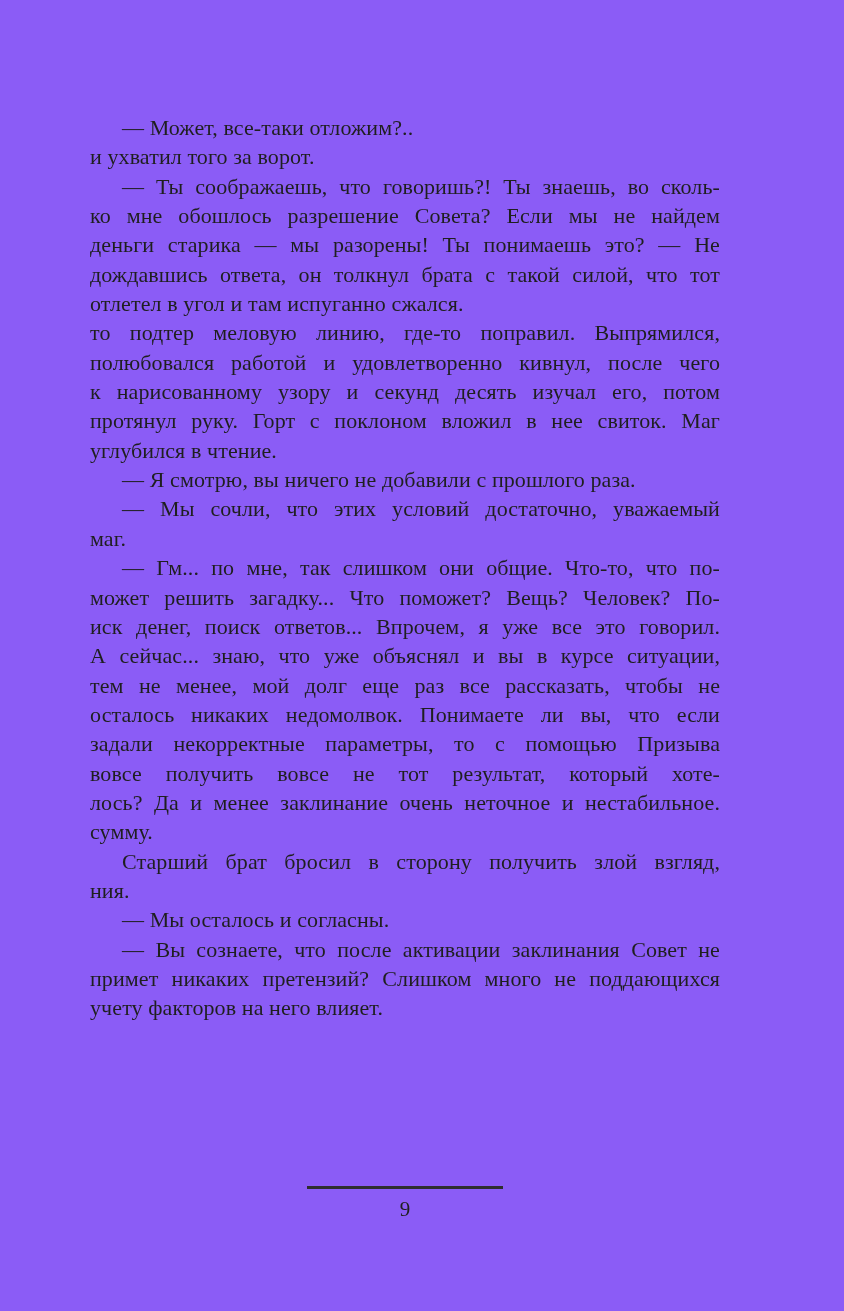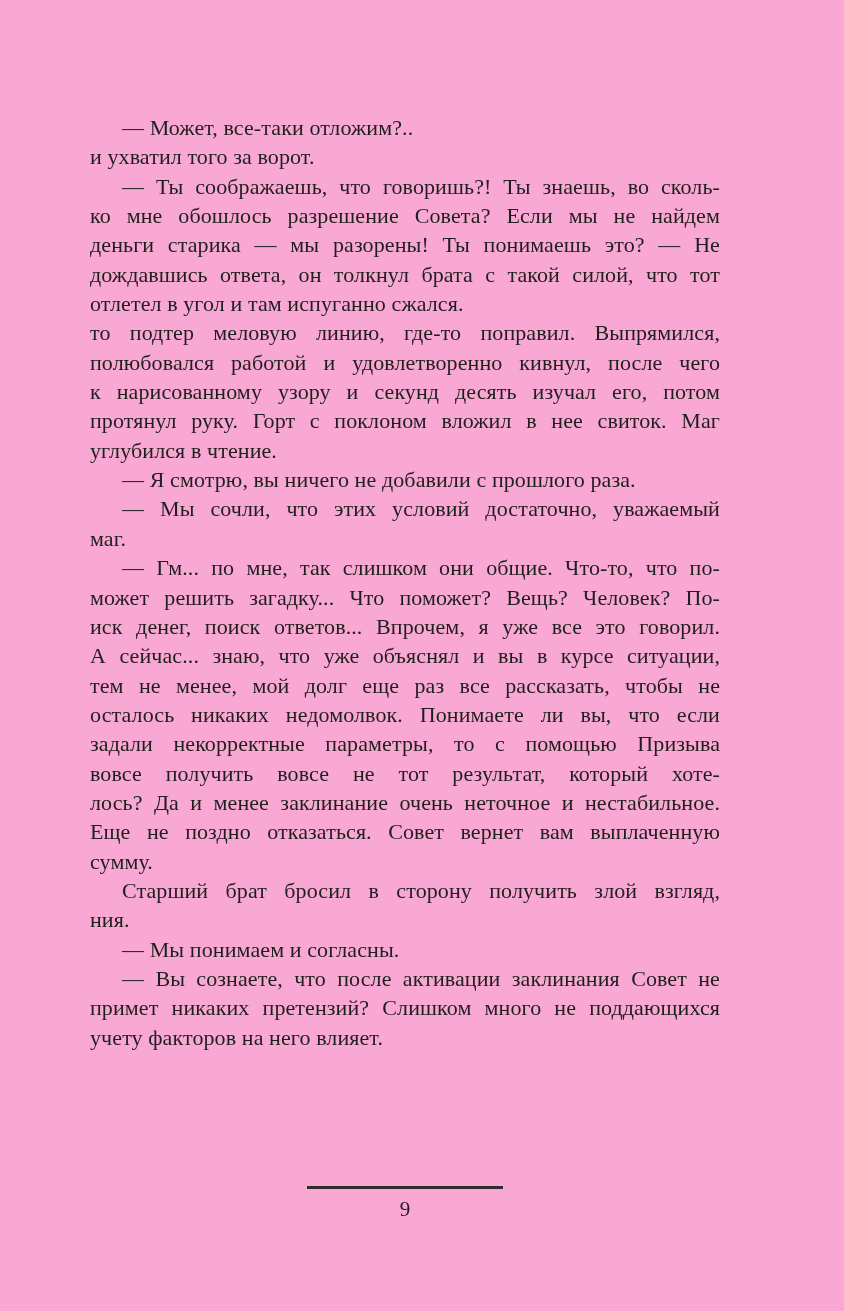--- a/index.html
+++ b/index.html
@@ -4,21 +4,21 @@
 <style>
   html, body {
     margin: 0;
     padding: 0;
     background: #ffffff;
   }
   .page {
     position: relative;
     width: 844px;
     height: 1311px;
-    background: #f9a8d4;
+    background: #8b5cf6;
     overflow: hidden;
     font-family: "Liberation Serif", "DejaVu Serif", serif;
     color: #1f1f1f;
   }
   .text-block {
     position: absolute;
     left: 90px;
     top: 113px;
     width: 630px;
   }
@@ -97,29 +97,28 @@
       <div class="paragraph">
         <div class="line first">— Гм... по мне, так слишком они общие. Что-то, что по-</div>
         <div class="line">может решить загадку... Что поможет? Вещь? Человек? По-</div>
         <div class="line">иск денег, поиск ответов... Впрочем, я уже все это говорил.</div>
         <div class="line">А сейчас... знаю, что уже объяснял и вы в курсе ситуации,</div>
         <div class="line">тем не менее, мой долг еще раз все рассказать, чтобы не</div>
         <div class="line">осталось никаких недомолвок. Понимаете ли вы, что если</div>
         <div class="line">задали некорректные параметры, то с помощью Призыва</div>
         <div class="line">вовсе получить вовсе не тот результат, который хоте-</div>
         <div class="line">лось? Да и менее заклинание очень неточное и нестабильное.</div>
-        <div class="line">Еще не поздно отказаться. Совет вернет вам выплаченную</div>
         <div class="line last">сумму.</div>
       </div>
       <div class="paragraph">
         <div class="line first">Старший брат бросил в сторону получить злой взгляд,</div>
         <div class="line last">ния.</div>
       </div>
       <div class="paragraph">
-        <div class="line first last">— Мы понимаем и согласны.</div>
+        <div class="line first last">— Мы осталось и согласны.</div>
       </div>
       <div class="paragraph">
         <div class="line first">— Вы сознаете, что после активации заклинания Совет не</div>
         <div class="line">примет никаких претензий? Слишком много не поддающихся</div>
         <div class="line last">учету факторов на него влияет.</div>
       </div>
     </main>
   <footer class="page-footer">
     <div class="footer-rule"></div>
     <div class="page-number">9</div>

